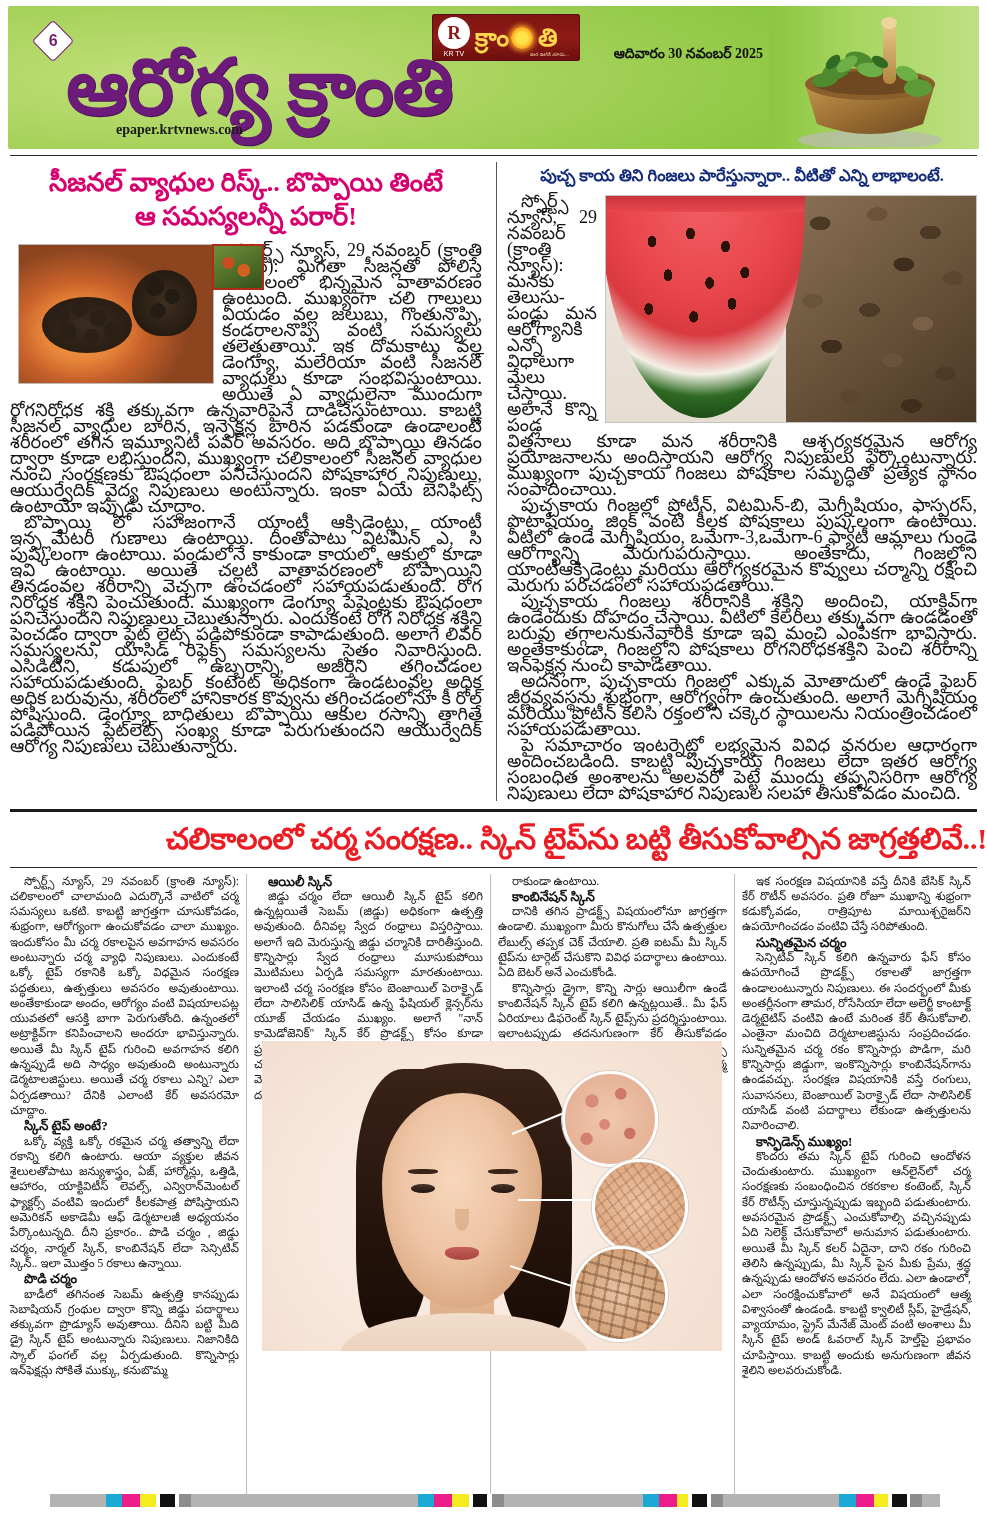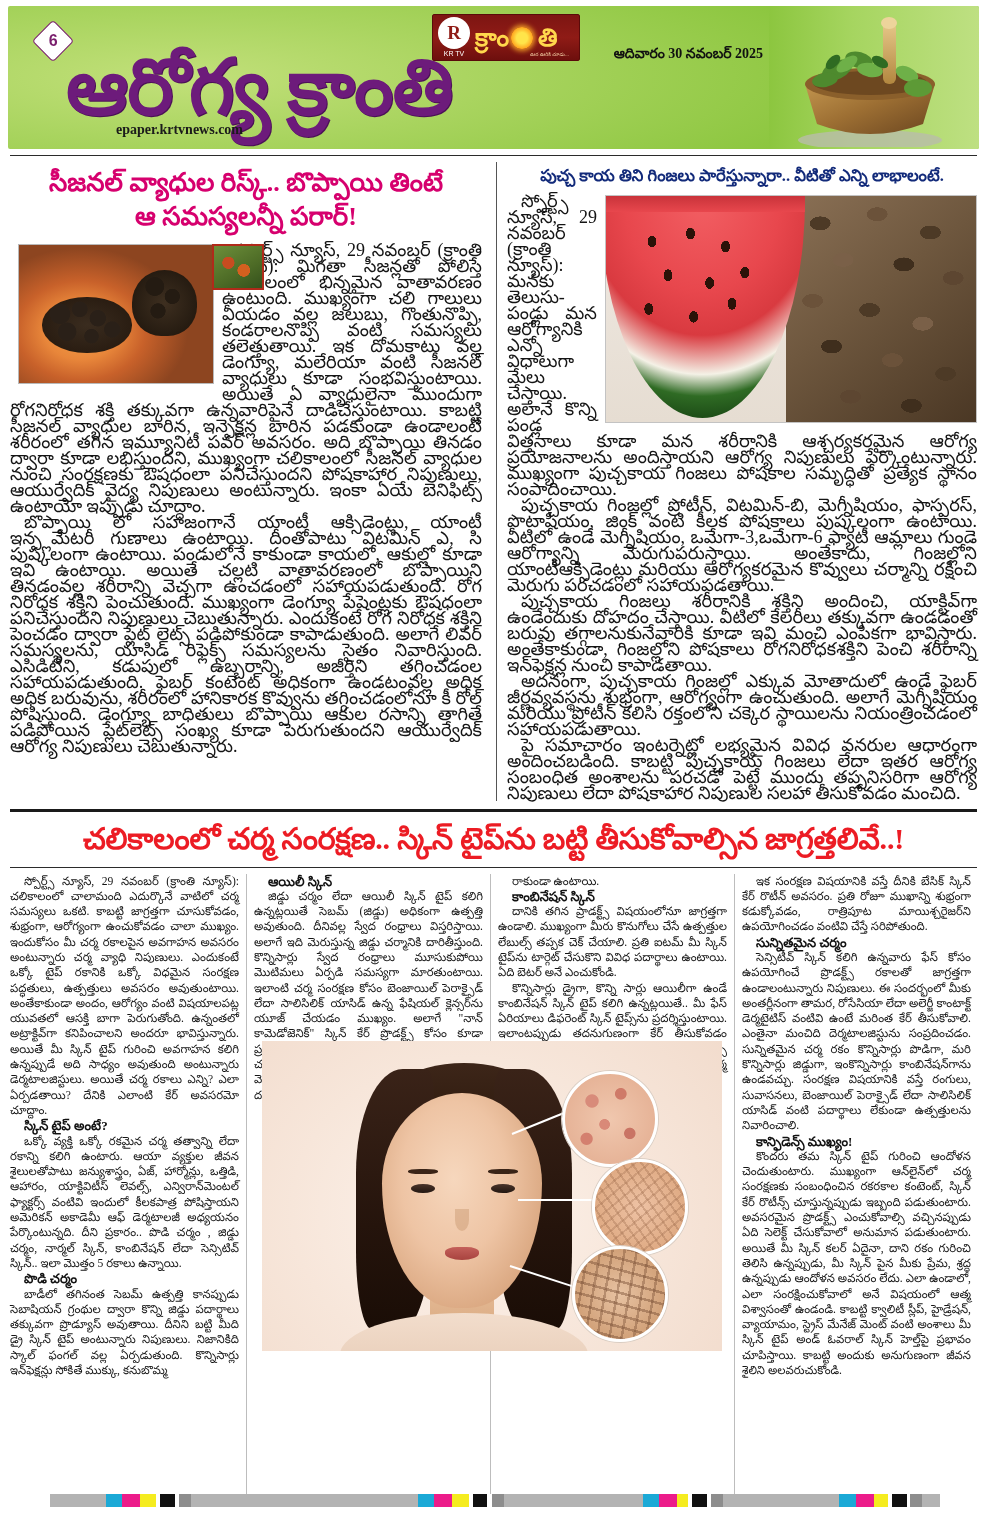--- a/index.html
+++ b/index.html
@@ -206,21 +206,21 @@
       radial-gradient(ellipse 9% 5% at 56% 72%, #6b523a 60%, transparent 61%),
       radial-gradient(ellipse 9% 5% at 84% 78%, #4d3a26 60%, transparent 61%),
       radial-gradient(ellipse 9% 5% at 34% 88%, #5d4631 60%, transparent 61%),
       radial-gradient(ellipse 9% 5% at 66% 92%, #3f2e1d 60%, transparent 61%),
       linear-gradient(140deg,#8a7055 0%, #6e573e 45%, #4a3724 100%);
   }
 
   
   .big-head {
     color:#ec1c24; font-weight:bold; font-size:30px; line-height:40px;
-    text-align:center; padding:7px 0 8px 0; white-space:nowrap;
+    text-align:right; padding:7px 0 8px 0; white-space:nowrap;
     letter-spacing:-0.2px;
   }
 
   
   .bottom-cols {
     display:flex; margin:6px 10px 0 10px; height:625px;
   }
   .bcol { width:229px; }
   .bsep { width:1px; background:#bdbdbd; margin:0 7px; }
   .bcol .body-text { font-size:11.6px; line-height:15.3px; }
@@ -403,21 +403,21 @@
         <div class="melon-photo">
           <div class="seed-pile"></div>
           <div class="melon-half"></div>
           <div class="melon-top"></div>
           <div class="melon-dots"></div>
         </div>
         <p>స్పోర్ట్స్ న్యూస్, 29 నవంబర్ (క్రాంతి న్యూస్): మనకు తెలుసు-పండ్లు మన ఆరోగ్యానికి ఎన్నో విధాలుగా మేలు చేస్తాయి. అలానే కొన్ని పండ్ల విత్తనాలు కూడా మన శరీరానికి ఆశ్చర్యకరమైన ఆరోగ్య ప్రయోజనాలను అందిస్తాయని ఆరోగ్య నిపుణులు పేర్కొంటున్నారు. ముఖ్యంగా పుచ్చకాయ గింజలు పోషకాల సమృద్ధితో ప్రత్యేక స్థానం సంపాదించాయి.</p>
         <p>పుచ్చకాయ గింజల్లో ప్రోటీన్, విటమిన్-బి, మెగ్నీషియం, ఫాస్పరస్, పొటాషియం, జింక్ వంటి కీలక పోషకాలు పుష్కలంగా ఉంటాయి. వీటిలో ఉండే మెగ్నీషియం, ఒమేగా-3,ఒమేగా-6 ఫ్యాటీ ఆమ్లాలు గుండె ఆరోగ్యాన్ని మెరుగుపరుస్తాయి. అంతేకాదు, గింజల్లోని యాంటీఆక్సిడెంట్లు మరియు ఆరోగ్యకరమైన కొవ్వులు చర్మాన్ని రక్షించి మెరుగు పరచడంలో సహాయపడతాయి.</p>
         <p>పుచ్చకాయ గింజలు శరీరానికి శక్తిని అందించి, యాక్టివ్‌గా ఉండేందుకు దోహదం చేస్తాయి. వీటిలో కేలరీలు తక్కువగా ఉండడంతో బరువు తగ్గాలనుకునేవారికి కూడా ఇవి మంచి ఎంపికగా భావిస్తారు. అంతేకాకుండా, గింజల్లోని పోషకాలు రోగనిరోధకశక్తిని పెంచి శరీరాన్ని ఇన్‌ఫెక్షన్ల నుంచి కాపాడతాయి.</p>
         <p>అదనంగా, పుచ్చకాయ గింజల్లో ఎక్కువ మోతాదులో ఉండే ఫైబర్ జీర్ణవ్యవస్థను శుభ్రంగా, ఆరోగ్యంగా ఉంచుతుంది. అలాగే మెగ్నీషియం మరియు ప్రోటీన్ కలిసి రక్తంలోని చక్కెర స్థాయిలను నియంత్రించడంలో సహాయపడుతాయి.</p>
-        <p>పై సమాచారం ఇంటర్నెట్లో లభ్యమైన వివిధ వనరుల ఆధారంగా అందించబడింది. కాబట్టి పుచ్చకాయ గింజలు లేదా ఇతర ఆరోగ్య సంబంధిత అంశాలను పరచడో పెట్టే ముందు తప్పనిసరిగా ఆరోగ్య నిపుణులు లేదా పోషకాహార నిపుణుల సలహా తీసుకోవడం మంచిది.</p>
+        <p>పై సమాచారం ఇంటర్నెట్లో లభ్యమైన వివిధ వనరుల ఆధారంగా అందించబడింది. కాబట్టి పుచ్చకాయ గింజలు లేదా ఇతర ఆరోగ్య సంబంధిత అంశాలను అలవరో పెట్టే ముందు తప్పనిసరిగా ఆరోగ్య నిపుణులు లేదా పోషకాహార నిపుణుల సలహా తీసుకోవడం మంచిది.</p>
       </div>
     </div>
   </div>
 
   <div class="hr-thick" style="margin-top:8px;"></div>
   <div class="big-head">చలికాలంలో చర్మ సంరక్షణ.. స్కిన్ టైప్‌ను బట్టి తీసుకోవాల్సిన జాగ్రత్తలివే..!</div>
   <div class="hr-thin" style="margin:0 10px;"></div>
 
   <div class="bottom-cols">
 

